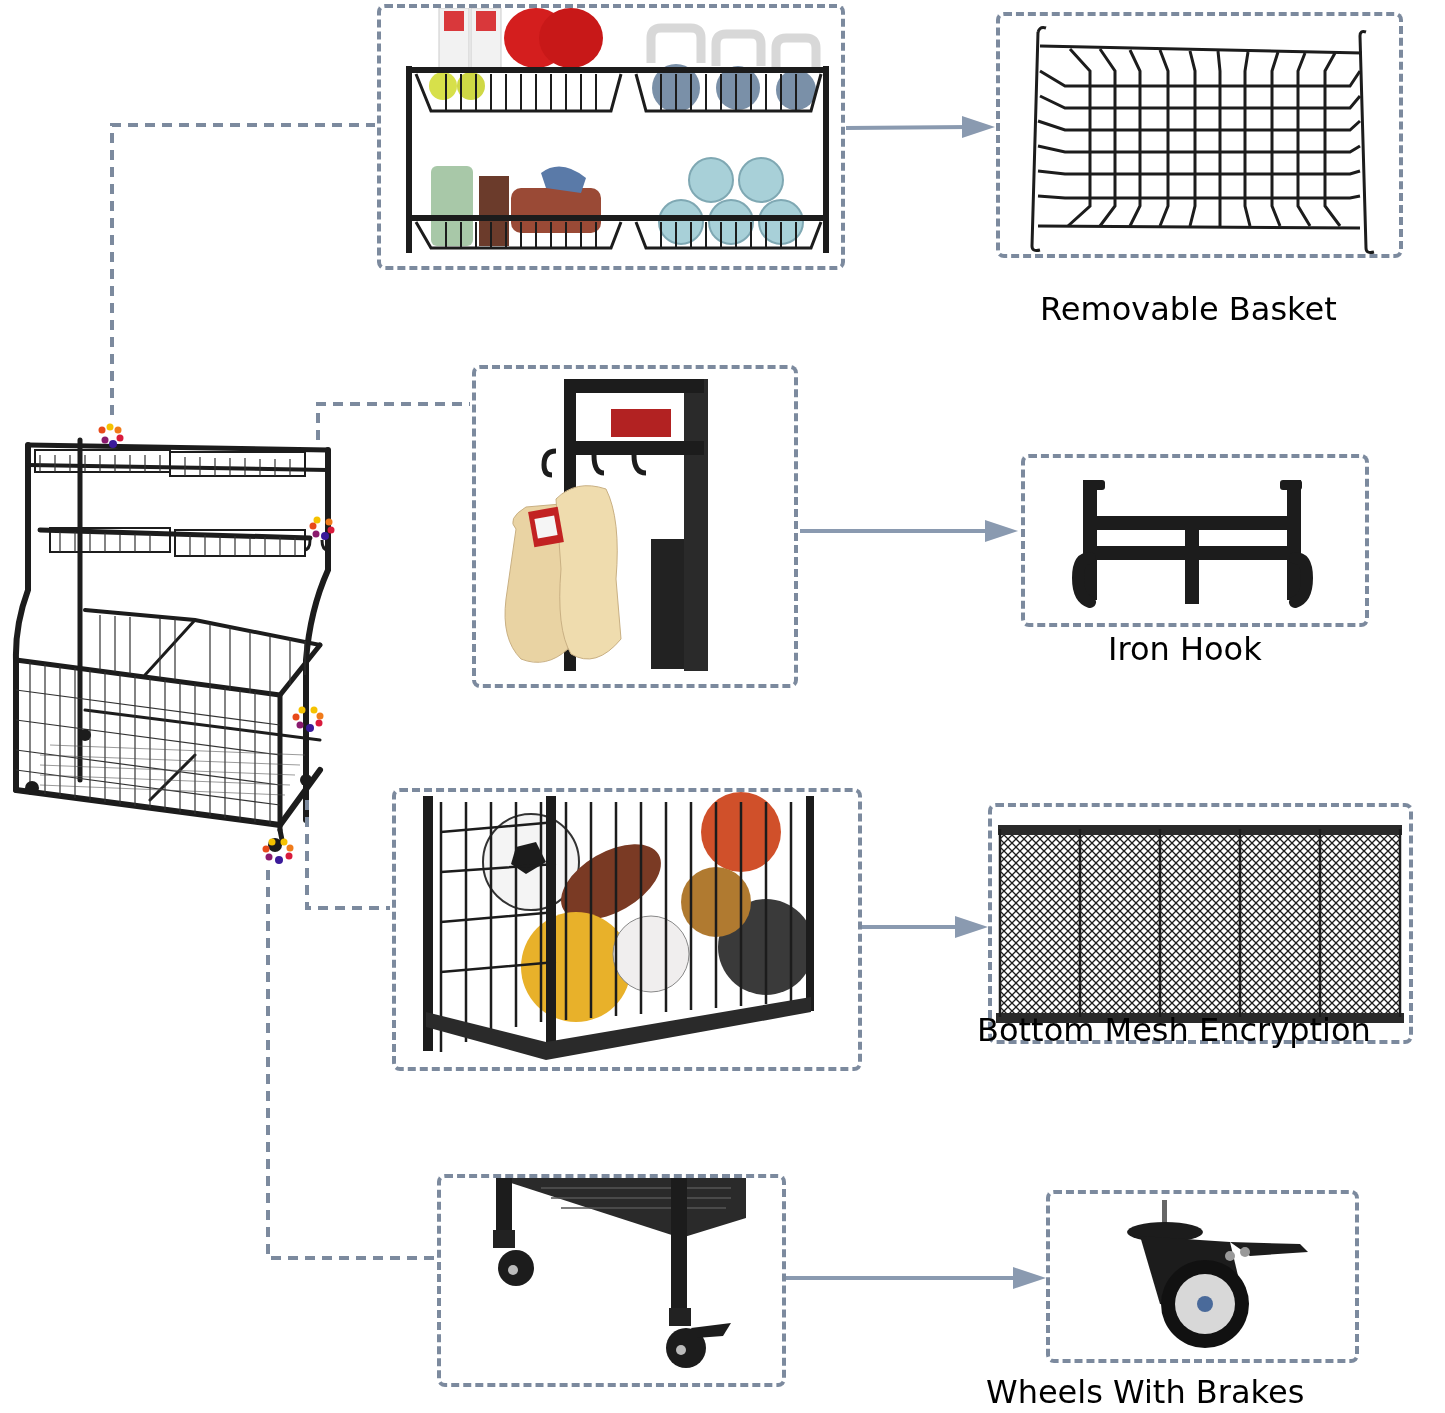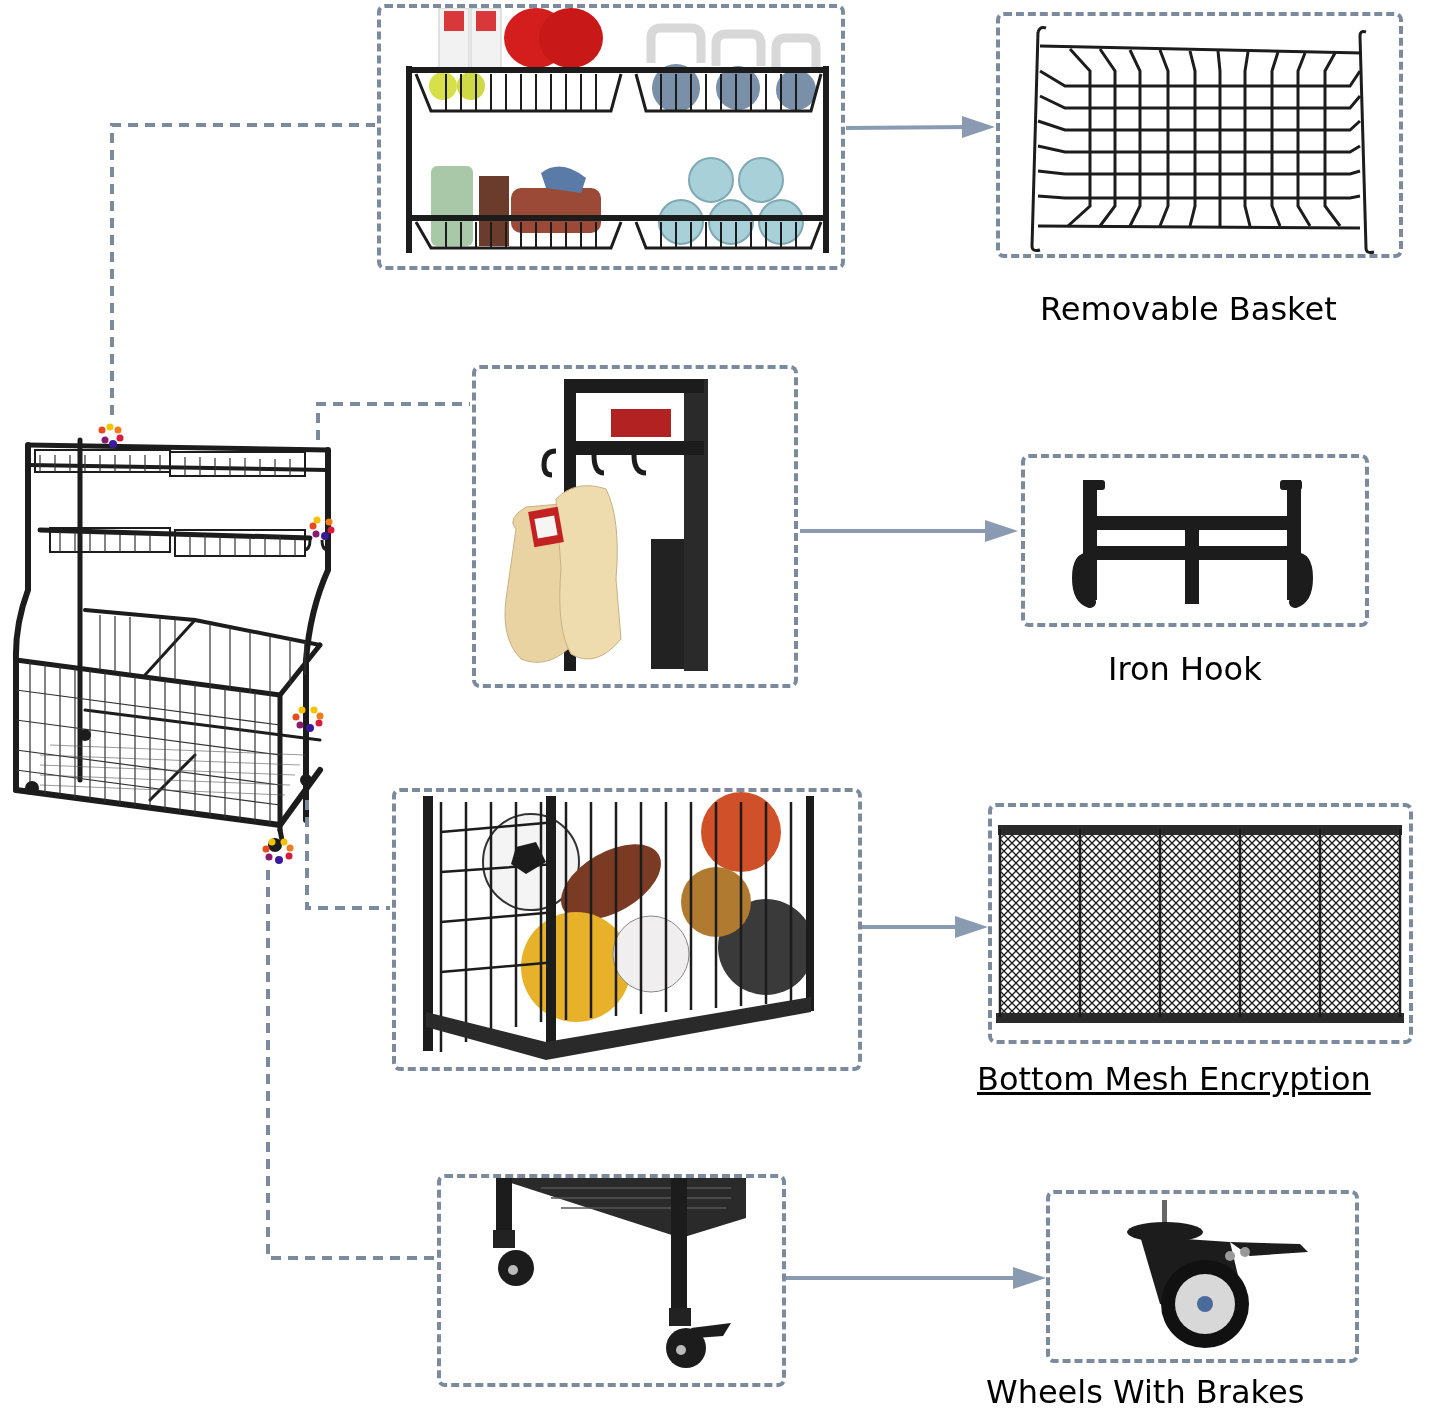--- a/index.html
+++ b/index.html
@@ -211,21 +211,21 @@
       <rect x="160" y="58" width="14" height="88"></rect>
       <rect x="58" y="22" width="22" height="10" rx="3"></rect>
       <rect x="255" y="22" width="22" height="10" rx="3"></rect>
     </g>
     <g stroke="#1c1c1c" stroke-width="12" fill="none" stroke-linecap="round">
       <path d="M65 100 q-12 0 -12 20 q0 20 12 24"></path>
       <path d="M270 100 q12 0 12 20 q0 20 -12 24"></path>
     </g>
   </svg>
 </div>
-<div class="label" style="left:1108px;top:650px;">Iron Hook</div>
+<div class="label" style="left:1108px;top:630px;">Iron Hook</div>
 
 <div class="dbox" style="left:392px;top:788px;width:470px;height:283px;">
   <svg width="462" height="275" viewBox="0 0 462 275">
     <circle cx="135" cy="70" r="48" fill="#f4f4f4" stroke="#333" stroke-width="2"></circle>
     <polygon points="120,55 140,50 150,70 130,82 115,72" fill="#1c1c1c"></polygon>
     <ellipse cx="215" cy="90" rx="55" ry="30" fill="#7a3a24" transform="rotate(-30 215 90)"></ellipse>
     <circle cx="345" cy="40" r="40" fill="#d0502a"></circle>
     <circle cx="180" cy="175" r="55" fill="#e8b12a"></circle>
     <circle cx="255" cy="162" r="38" fill="#f0eeee" stroke="#888"></circle>
     <circle cx="370" cy="155" r="48" fill="#3a3a3a"></circle>
@@ -253,21 +253,21 @@
     <g stroke="#1c1c1c" stroke-width="2.5">
       <line x1="8" y1="22" x2="8" y2="210"></line>
       <line x1="88" y1="22" x2="88" y2="210"></line>
       <line x1="168" y1="22" x2="168" y2="210"></line>
       <line x1="248" y1="22" x2="248" y2="210"></line>
       <line x1="328" y1="22" x2="328" y2="210"></line>
       <line x1="408" y1="22" x2="408" y2="210"></line>
     </g>
   </svg>
 </div>
-<div class="label" style="left:977px;top:1060px;text-decoration:underline;">Bottom Mesh Encryption</div>
+<div class="label" style="left:977px;top:1011px;">Bottom Mesh Encryption</div>
 
 <div class="dbox" style="left:437px;top:1174px;width:349px;height:213px;">
   <svg width="341" height="205" viewBox="0 0 341 205">
     <path d="M55 0 H305 V40 L240 60 Z" fill="#2a2a2a"></path>
     <g stroke="#555" stroke-width="1.5">
         <path d="M100 10 H290 M110 20 H290 M120 30 H285"></path>
       </g>
     <rect x="55" y="0" width="16" height="55" fill="#1c1c1c"></rect>
     <rect x="230" y="0" width="16" height="130" fill="#1c1c1c"></rect>
     <rect x="52" y="52" width="22" height="18" fill="#222"></rect>

